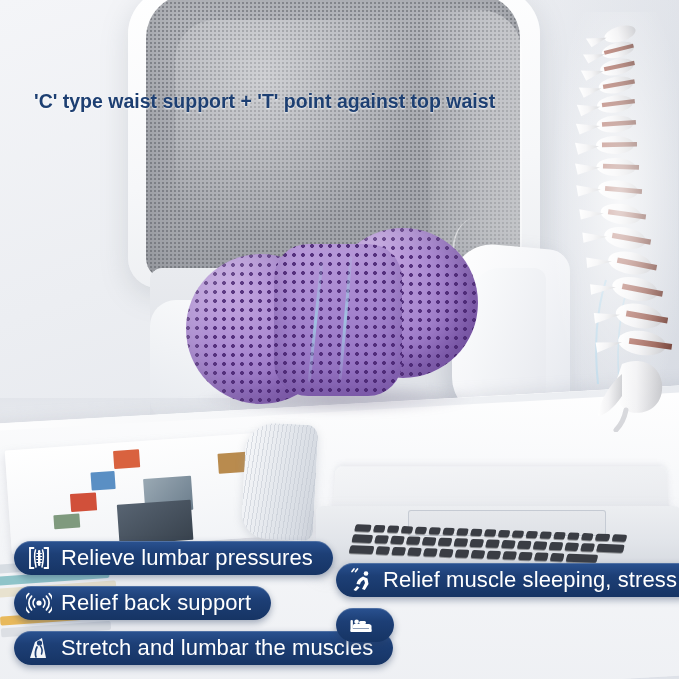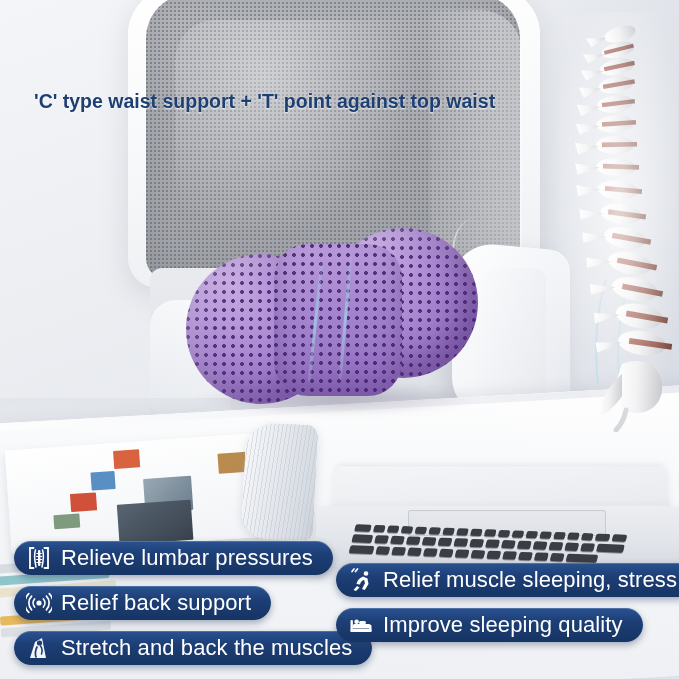--- a/index.html
+++ b/index.html
@@ -397,21 +397,21 @@
       <span class="badge-label">Relief back support</span>
     </div>
 
     <div class="badge">
       <svg class="badge-icon" viewBox="0 0 26 26">
         <path d="M4 23 L20 23 L16 3 L9 7 Z" fill="#fff" opacity=".95"></path>
         <circle cx="13.5" cy="8" r="2.6" fill="#1d3f76"></circle>
         <path d="M11 12 C9.5 15 9 19 10 22" stroke="#1d3f76" stroke-width="1.7" fill="none" stroke-linecap="round"></path>
         <path d="M14.5 11 C16 13 16.5 16 15.5 19" stroke="#1d3f76" stroke-width="1.5" fill="none" stroke-linecap="round"></path>
       </svg>
-      <span class="badge-label">Stretch and back the muscles</span>
+      <span class="badge-label">Stretch and lumbar the muscles</span>
     </div>
 
   </div>
 
   <div class="badges-right">
 
     <div class="badge">
       <svg class="badge-icon" viewBox="0 0 26 26">
         <path d="M4 4.5 L6 2 M7.5 4.5 L9.5 2" stroke="#fff" stroke-width="1.7" stroke-linecap="round"></path>
         <circle cx="18" cy="6.5" r="2.3" fill="#fff"></circle>
@@ -423,18 +423,17 @@
 
     <div class="badge">
       <svg class="badge-icon" viewBox="0 0 26 26">
         <rect x="2.5" y="8" width="2.4" height="12" rx="1" fill="#fff"></rect>
         <rect x="2.5" y="17" width="21" height="3" rx="1.2" fill="#fff"></rect>
         <rect x="21" y="13" width="2.5" height="7" rx="1" fill="#fff"></rect>
         <path d="M5 16.5 L5 13.5 C5 12.6 5.7 12 6.6 12 L21 12 C22.1 12 23 12.9 23 14 L23 16.5 Z" fill="#fff"></path>
         <circle cx="8.6" cy="9.8" r="2.3" fill="#fff"></circle>
         <rect x="11" y="9" width="7" height="3" rx="1.5" fill="#fff"></rect>
       </svg>
-      <span class="badge-label">Improve sleeping quality</span>
     </div>
 
   </div>
 
 </div>
 
 </body></html>

